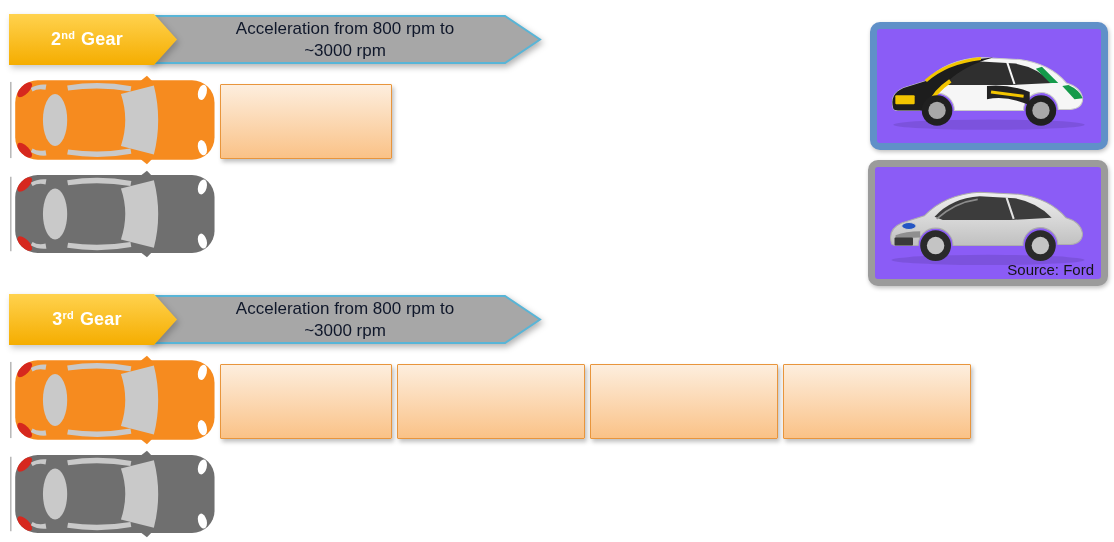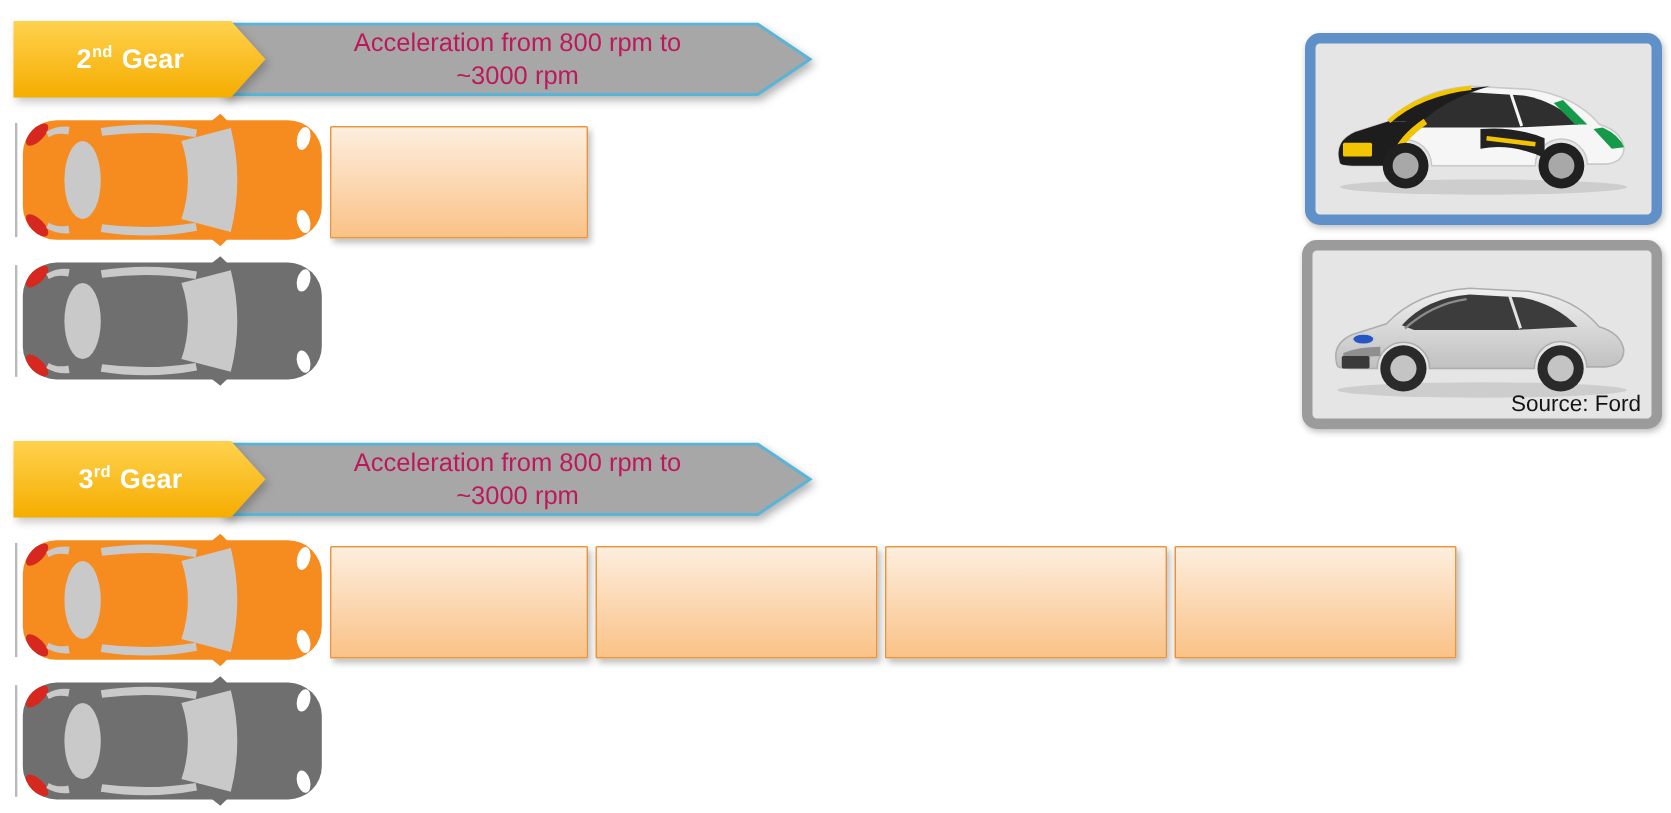--- a/index.html
+++ b/index.html
@@ -15,38 +15,38 @@
     filter:drop-shadow(2px 3px 3px rgba(0,0,0,.30));}
   .gear-flag{position:absolute;left:8px;top:0;width:170px;height:53px;
     filter:drop-shadow(2px 3px 3px rgba(0,0,0,.22));}
   .gear-label{position:absolute;left:8px;top:0;width:158px;height:53px;
     display:flex;align-items:center;justify-content:center;
     color:#fff;font-weight:bold;font-size:18px;letter-spacing:.2px;}
   .gear-label sup{font-size:11px;line-height:0;position:relative;top:-5px;}
   .gear-word{margin-left:6px;}
   .arrow-text{position:absolute;left:190px;top:2px;width:310px;height:49px;
     display:flex;flex-direction:column;align-items:center;justify-content:center;
-    color:#be185d;font-size:17px;line-height:1.25;text-align:center;}
+    color:#0f172a;font-size:17px;line-height:1.25;text-align:center;}
 
   .car{position:absolute;left:10px;width:208px;}
   .car svg{width:100%;height:100%;display:block;}
   .car.orange{top:62px;height:90px;}
   .car.gray{top:157px;height:88px;}
   .car-orange{--body:var(--car-orange,#f68b1f);--glass:var(--car-window,#c9c9c9);--tail:var(--car-tail,#d6281e);}
   .car-gray{--body:var(--car-gray,#6f6f6f);--glass:var(--car-window,#c9c9c9);--tail:var(--car-tail,#d6281e);}
 
   .bar-row{position:absolute;left:220px;top:71px;height:75px;display:flex;gap:5px;}
   .accel-bar{width:188px;height:75px;box-sizing:border-box;
     border:1.5px solid var(--bar-border,#e8953c);border-radius:1px;
     background:linear-gradient(var(--bar-top,#fdeede),var(--bar-bottom,#fac287));
     box-shadow:2px 3px 4px rgba(0,0,0,.25);}
   .accel-bar:first-child{width:172px;}
 
   
-  .photo{position:absolute;background:#e5e5e5;border-radius:10px;
+  .photo{position:absolute;background:#8b5cf6;border-radius:10px;
     box-shadow:1px 2px 4px rgba(0,0,0,.25);overflow:hidden;text-decoration:underline;}
   .photo svg{width:100%;height:100%;display:block;}
   .photo-blue{left:870px;top:22px;width:224px;height:114px;border:7px solid var(--frame-blue,#6090c8);}
   .photo-gray{left:868px;top:160px;width:226px;height:112px;border:7px solid var(--frame-gray,#9b9b9b);}
   .caption{position:absolute;right:7px;bottom:1px;font-size:15px;color:#141414;}
 </style>
 </head>
 <body>
 
 <svg width="0" height="0" style="position:absolute" aria-hidden="true">

